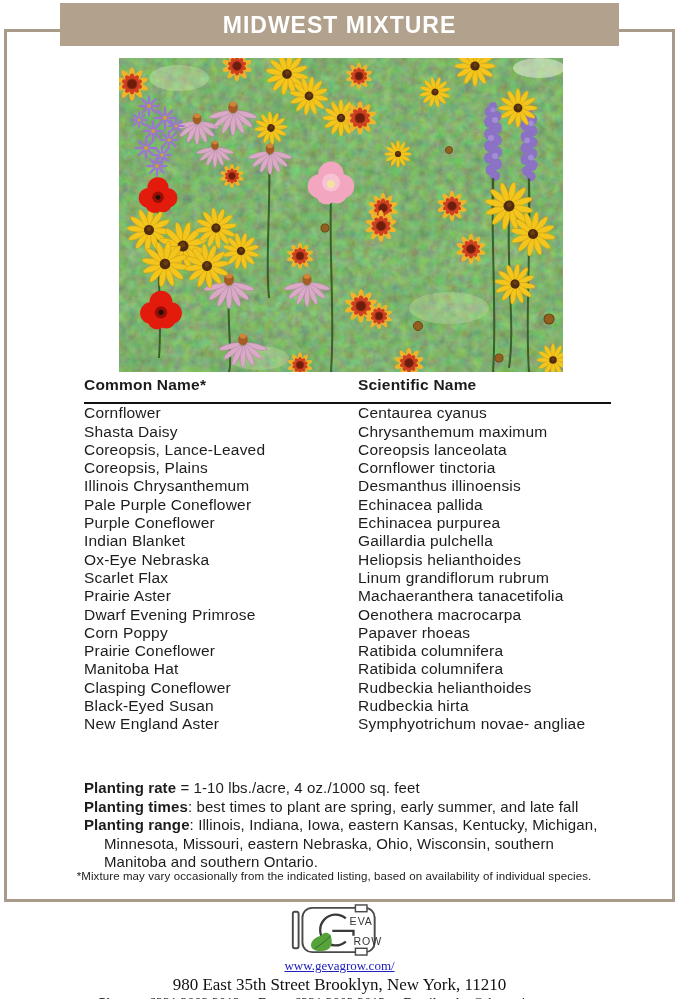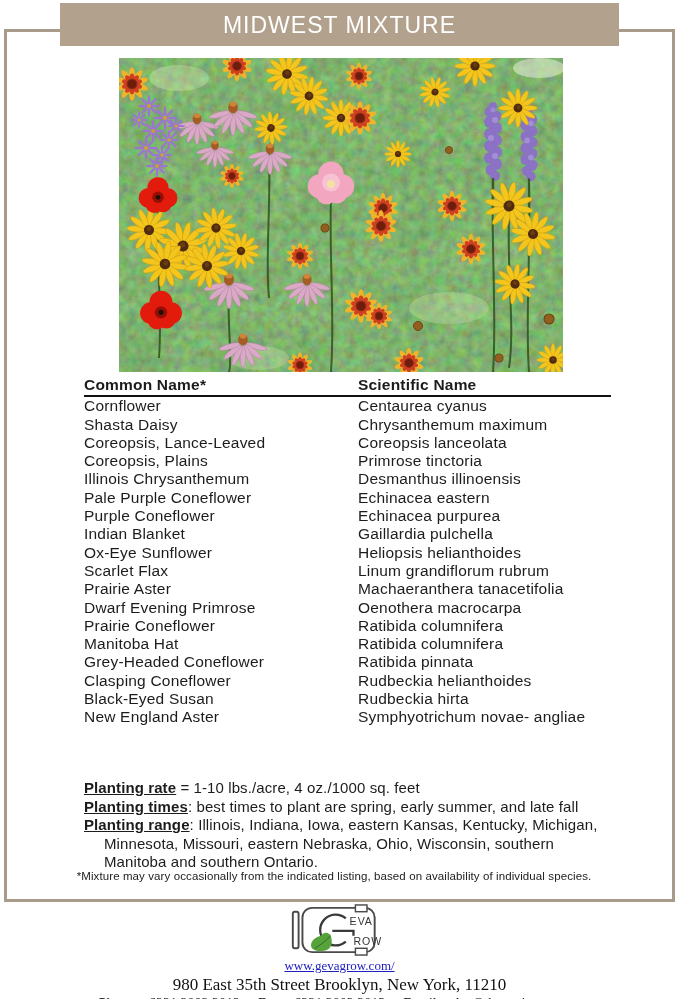--- a/index.html
+++ b/index.html
@@ -4,41 +4,41 @@
 <style>
   html,body{margin:0;padding:0;background:#ffffff;}
   .page{position:relative;width:679px;height:999px;background:#fff;overflow:hidden;
         font-family:"Liberation Sans",sans-serif;color:#1c1c1c;}
 
   
   .frame{position:absolute;left:4px;top:29px;width:665px;height:867px;
          border:3px solid #a89b89;z-index:1;}
   .title-bar{position:absolute;left:60px;top:3px;width:559px;height:43px;
              background:#b2a18c;z-index:2;text-align:center;}
-  .title-bar h1{margin:0;line-height:44px;font-size:23px;font-weight:normal;color:#ffffff;
+  .title-bar h1{margin:0;line-height:44px;font-size:23px;font-weight:bold;color:#ffffff;
                 letter-spacing:1px;}
 
   
   .photo{position:absolute;left:119px;top:58px;width:444px;height:314px;z-index:3;}
   .photo svg{display:block;width:444px;height:314px;}
 
   
   .species{position:absolute;left:84px;top:376px;width:527px;z-index:3;}
   table{border-collapse:collapse;width:527px;table-layout:fixed;}
   th,td{padding:0;margin:0;text-align:left;font-size:15.5px;line-height:18.3px;
         letter-spacing:0.2px;white-space:nowrap;overflow:visible;}
-  th{font-weight:bold;border-bottom:2px solid #111;padding-bottom:1px;}
+  th{font-weight:bold;border-bottom:2px solid #111;padding-bottom:8px;}
   col.c1{width:274px;}
 
   
   .planting{position:absolute;left:84px;top:779px;width:556px;z-index:3;
             font-size:15px;line-height:18.6px;letter-spacing:0.1px;}
   .planting .line{padding-left:20px;text-indent:-20px;}
   .planting .cont{padding-left:20px;text-indent:0;}
-  .planting b{font-weight:bold;text-decoration:underline;}
+  .planting b{font-weight:bold;}
 
   
   .footnote{position:absolute;left:0;top:870px;width:668px;text-align:center;
             font-size:11.5px;letter-spacing:0.1px;z-index:3;color:#222;}
 
   
   .footer{position:absolute;left:0;top:904px;width:679px;text-align:center;
           font-family:"Liberation Serif",serif;z-index:3;}
   .logo{display:block;margin:0 auto;width:98px;height:52px;}
   .website{display:inline-block;margin-top:1px;font-size:13px;color:#2020c0;
@@ -294,65 +294,65 @@
         <tr>
             <td>Shasta Daisy</td>
             <td>Chrysanthemum maximum</td>
           </tr>
         <tr>
             <td>Coreopsis, Lance-Leaved</td>
             <td>Coreopsis lanceolata</td>
           </tr>
         <tr>
             <td>Coreopsis, Plains</td>
-            <td>Primrose tinctoria</td>
+            <td>Cornflower tinctoria</td>
           </tr>
         <tr>
             <td>Illinois Chrysanthemum</td>
             <td>Desmanthus illinoensis</td>
           </tr>
         <tr>
             <td>Pale Purple Coneflower</td>
-            <td>Echinacea eastern</td>
+            <td>Echinacea pallida</td>
           </tr>
         <tr>
             <td>Purple Coneflower</td>
             <td>Echinacea purpurea</td>
           </tr>
         <tr>
             <td>Indian Blanket</td>
             <td>Gaillardia pulchella</td>
           </tr>
         <tr>
-            <td>Ox-Eye Sunflower</td>
+            <td>Ox-Eye Nebraska</td>
             <td>Heliopsis helianthoides</td>
           </tr>
         <tr>
             <td>Scarlet Flax</td>
             <td>Linum grandiflorum rubrum</td>
           </tr>
         <tr>
             <td>Prairie Aster</td>
             <td>Machaeranthera tanacetifolia</td>
           </tr>
         <tr>
             <td>Dwarf Evening Primrose</td>
             <td>Oenothera macrocarpa</td>
           </tr>
         <tr>
+            <td>Corn Poppy</td>
+            <td>Papaver rhoeas</td>
+          </tr>
+        <tr>
             <td>Prairie Coneflower</td>
             <td>Ratibida columnifera</td>
           </tr>
         <tr>
             <td>Manitoba Hat</td>
             <td>Ratibida columnifera</td>
-          </tr>
-        <tr>
-            <td>Grey-Headed Coneflower</td>
-            <td>Ratibida pinnata</td>
           </tr>
         <tr>
             <td>Clasping Coneflower</td>
             <td>Rudbeckia helianthoides</td>
           </tr>
         <tr>
             <td>Black-Eyed Susan</td>
             <td>Rudbeckia hirta</td>
           </tr>
         <tr>

